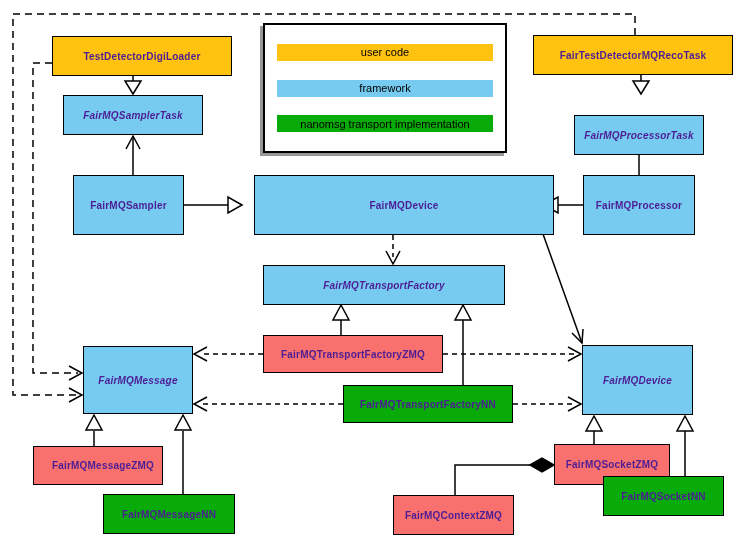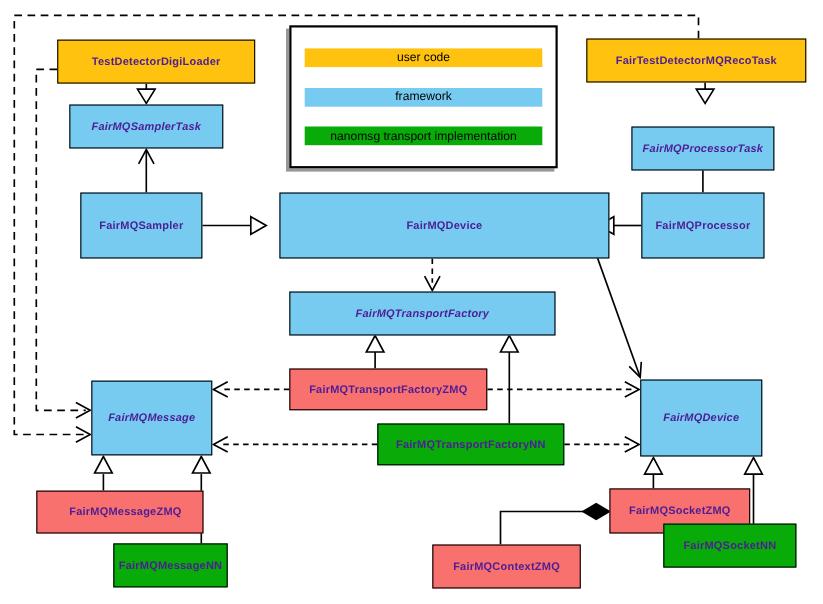--- a/index.html
+++ b/index.html
@@ -165,23 +165,23 @@
   <div class="node c-framework abstract" style="left:263px;top:265px;width:242px;height:40px;">FairMQTransportFactory</div>
 
   <div class="node c-zmq" style="left:263px;top:335px;width:180px;height:38px;">FairMQTransportFactoryZMQ</div>
 
   <div class="node c-nn" style="left:343px;top:385px;width:170px;height:38px;">FairMQTransportFactoryNN</div>
 
   <div class="node c-framework abstract" style="left:83px;top:346px;width:110px;height:68px;">FairMQMessage</div>
 
   <div class="node c-framework abstract" style="left:582px;top:345px;width:111px;height:70px;">FairMQDevice</div>
 
-  <div class="node c-zmq" style="left:33px;top:446px;width:152px;height:39px;padding-left:10px;">FairMQMessageZMQ</div>
+  <div class="node c-zmq" style="left:33px;top:446px;width:130px;height:39px;padding-left:10px;">FairMQMessageZMQ</div>
 
-  <div class="node c-nn" style="left:103px;top:494px;width:104px;height:40px;">FairMQMessageNN</div>
+  <div class="node c-nn" style="left:103px;top:494px;width:132px;height:40px;">FairMQMessageNN</div>
 
-  <div class="node c-zmq" style="left:554px;top:444px;width:128px;height:41px;">FairMQSocketZMQ</div>
+  <div class="node c-zmq" style="left:554px;top:444px;width:116px;height:41px;">FairMQSocketZMQ</div>
 
   <div class="node c-nn" style="left:603px;top:476px;width:121px;height:40px;">FairMQSocketNN</div>
 
-  <div class="node c-zmq" style="left:393px;top:495px;width:135px;height:40px;">FairMQContextZMQ</div>
+  <div class="node c-zmq" style="left:393px;top:495px;width:121px;height:40px;">FairMQContextZMQ</div>
 
 </div>
 
 </body></html>

